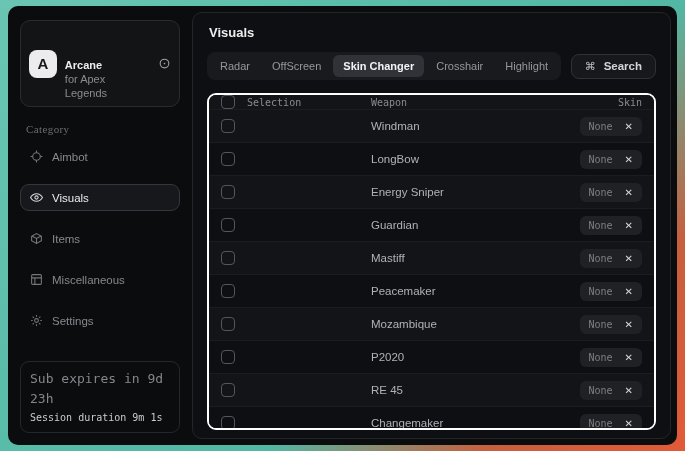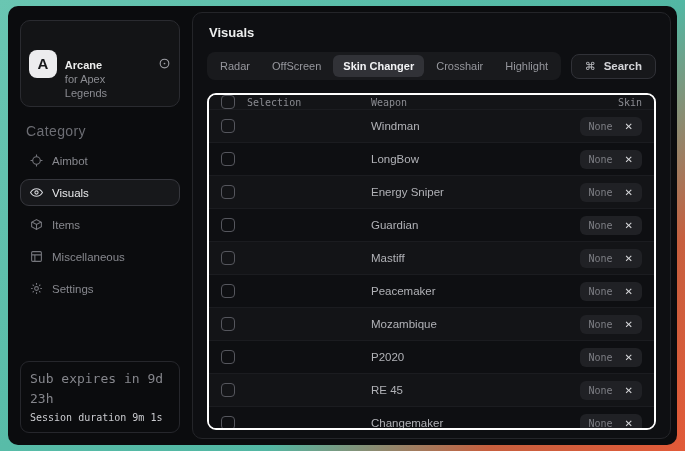--- a/index.html
+++ b/index.html
@@ -12,22 +12,22 @@
   
   .sidebar{width:160px;display:flex;flex-direction:column;padding:8px 6px 6px 6px;}
   .profile-card{display:flex;align-items:center;gap:8px;background:#131416;
     border:1px solid #2a2b30;border-radius:10px;padding:6px 8px;}
   .logo{width:28px;height:28px;background:#ececee;border-radius:8px;display:flex;
     align-items:center;justify-content:center;color:#16171a;font-weight:bold;font-size:15px;}
   .profile-text{display:flex;flex-direction:column;line-height:1.25;}
   .profile-title{font-size:11px;font-weight:bold;color:#eceded;margin-top:32px;}
   .profile-sub{font-size:11px;color:#8b8c92;}
   .profile-action{margin-left:auto;color:#9fa0a6;display:flex;}
-  .category-label{font-size:14px;color:#6c6d73;margin:16px 6px 8px 6px;letter-spacing:.4px;}
-  .nav{display:flex;flex-direction:column;gap:5px;}
+  .category-label{font-size:11px;color:#6c6d73;margin:16px 6px 8px 6px;letter-spacing:.4px;font-family:Liberation Serif, serif;}
+  .nav{display:flex;flex-direction:column;gap:14px;}
   .nav-item{display:flex;align-items:center;gap:9px;padding:6px 9px;border-radius:9px;
     border:1px solid transparent;color:#87888e;font-size:11.5px;cursor:pointer;}
   .nav-item .nav-icon{display:flex;color:#75767c;}
   .nav-item.active{background:#17181b;border-color:#36373d;color:#e9eaec;}
   .nav-item.active .nav-icon{color:#d4d5d9;}
   .status-card{margin-top:auto;border:1px solid #26272c;border-radius:9px;padding:7px 9px;
     font-family:"DejaVu Sans Mono","Liberation Mono",monospace;line-height:1.55;}
   .status-line1{font-size:13px;color:#85868c;}
   .status-line2{font-size:10px;color:#cbccd0;}
 

